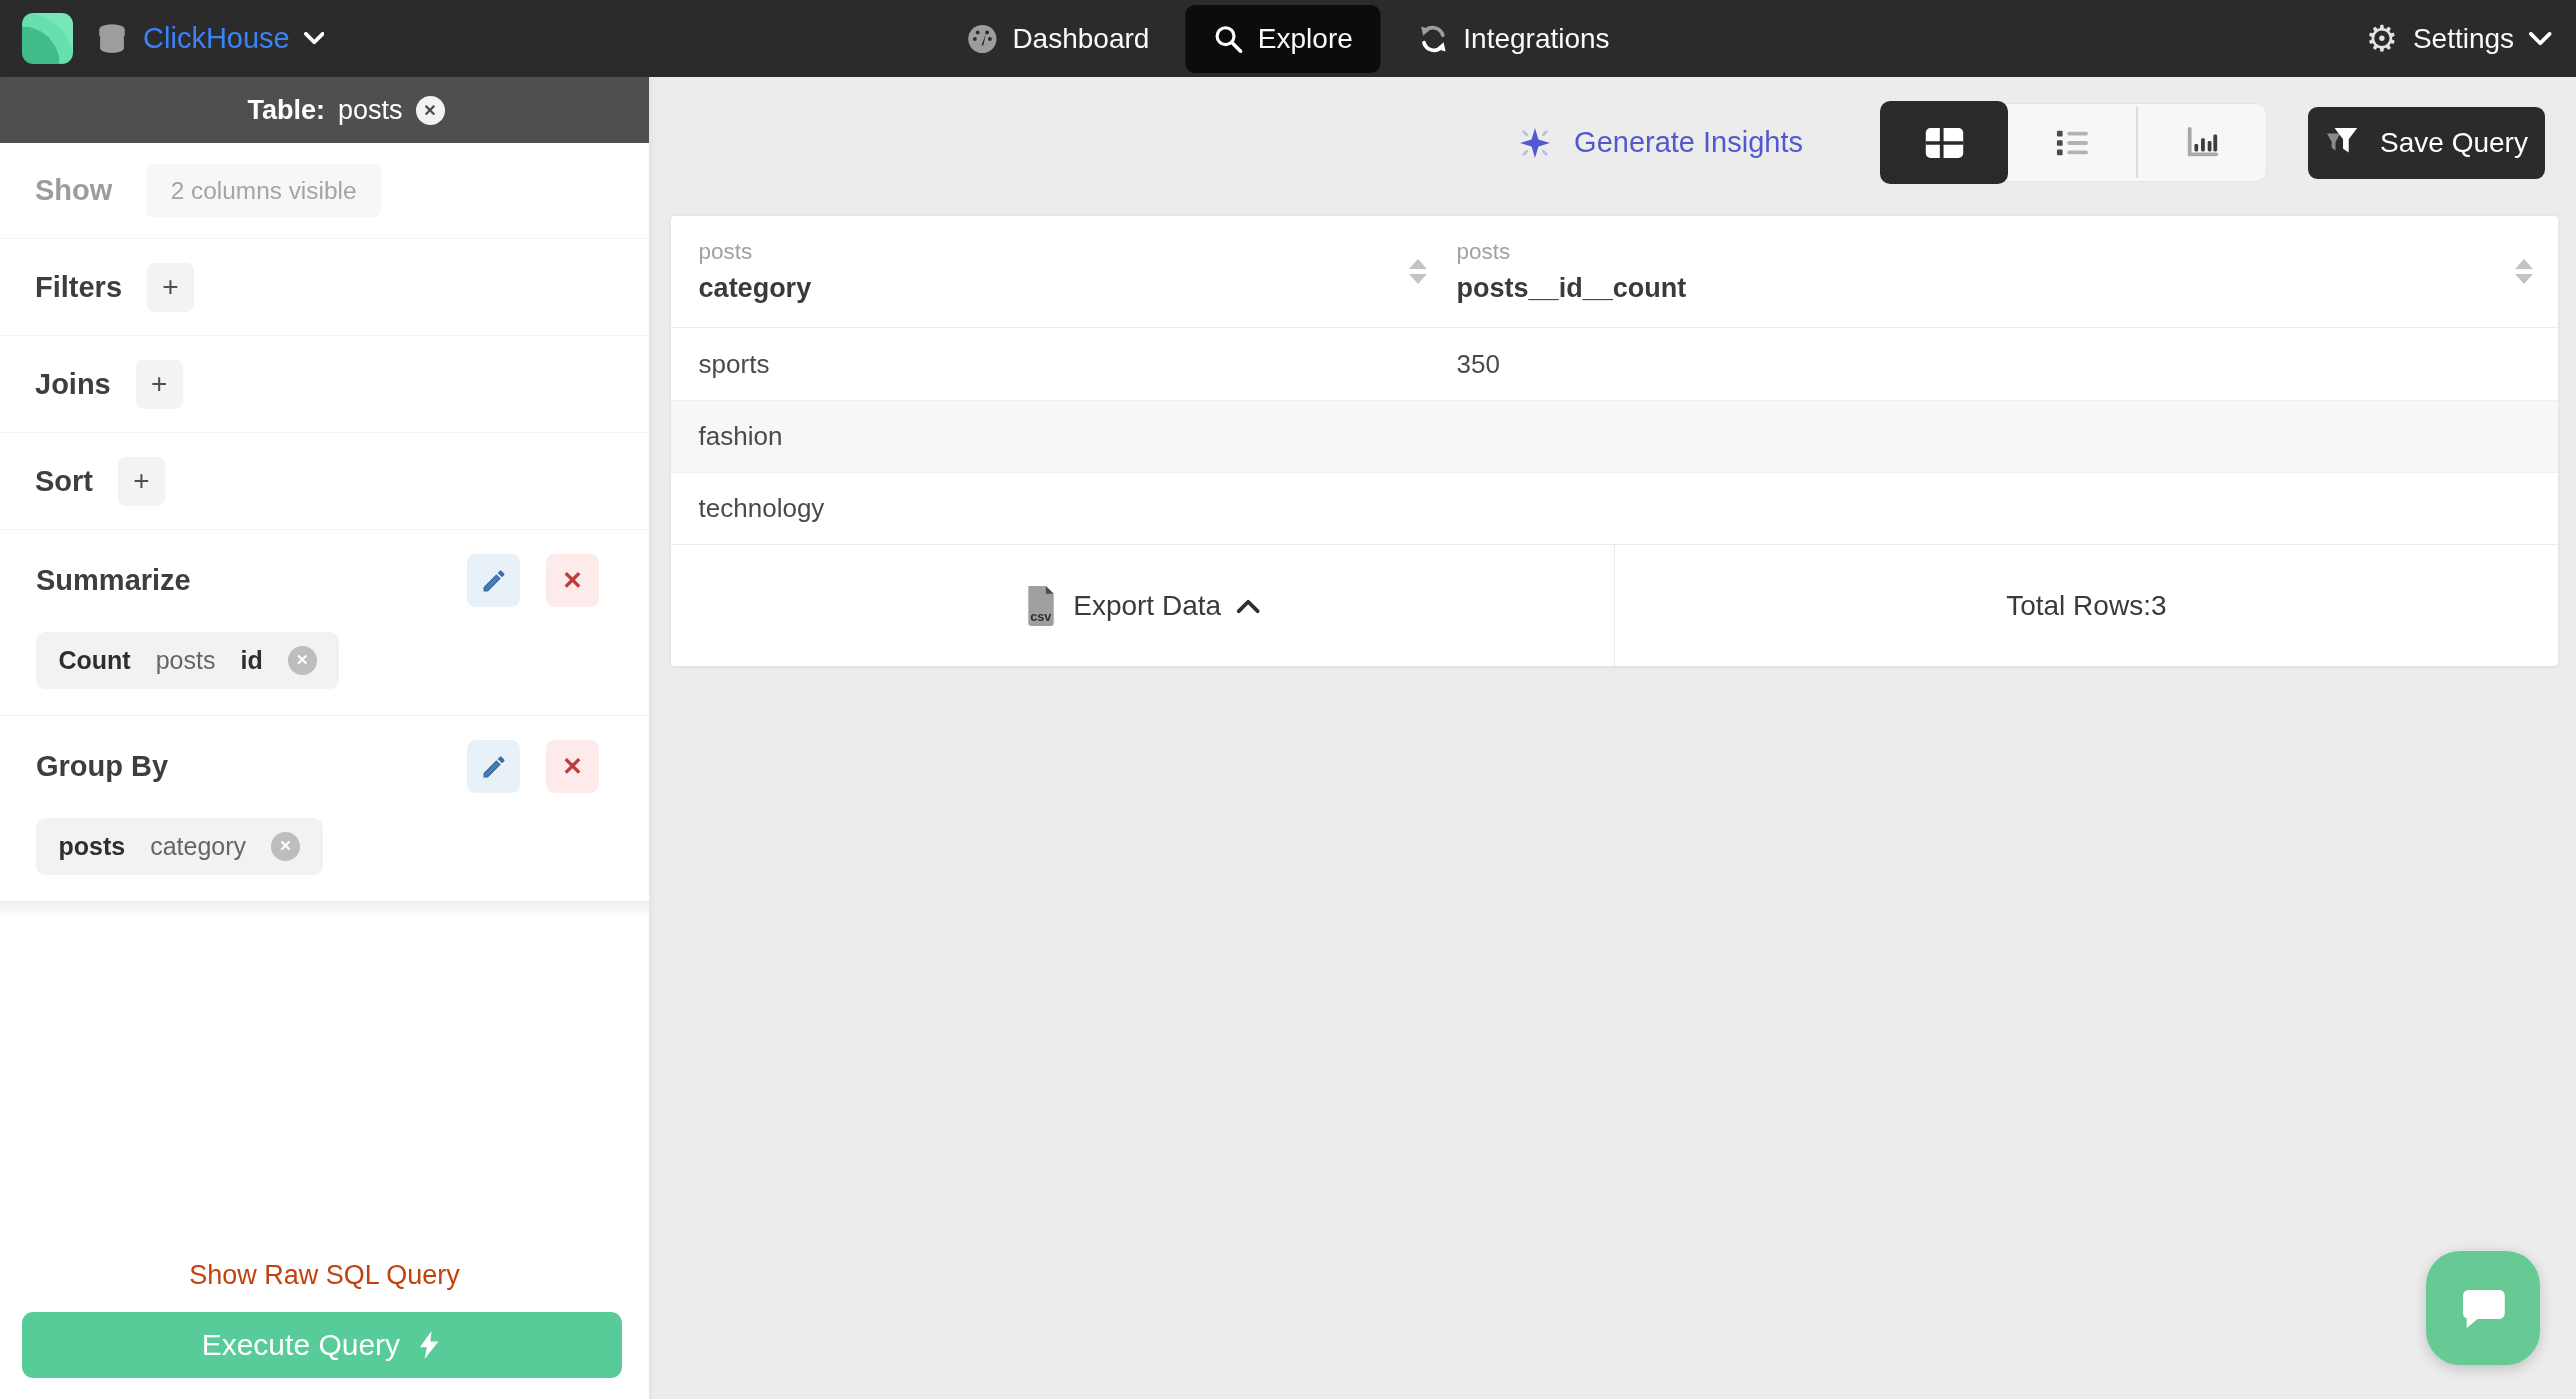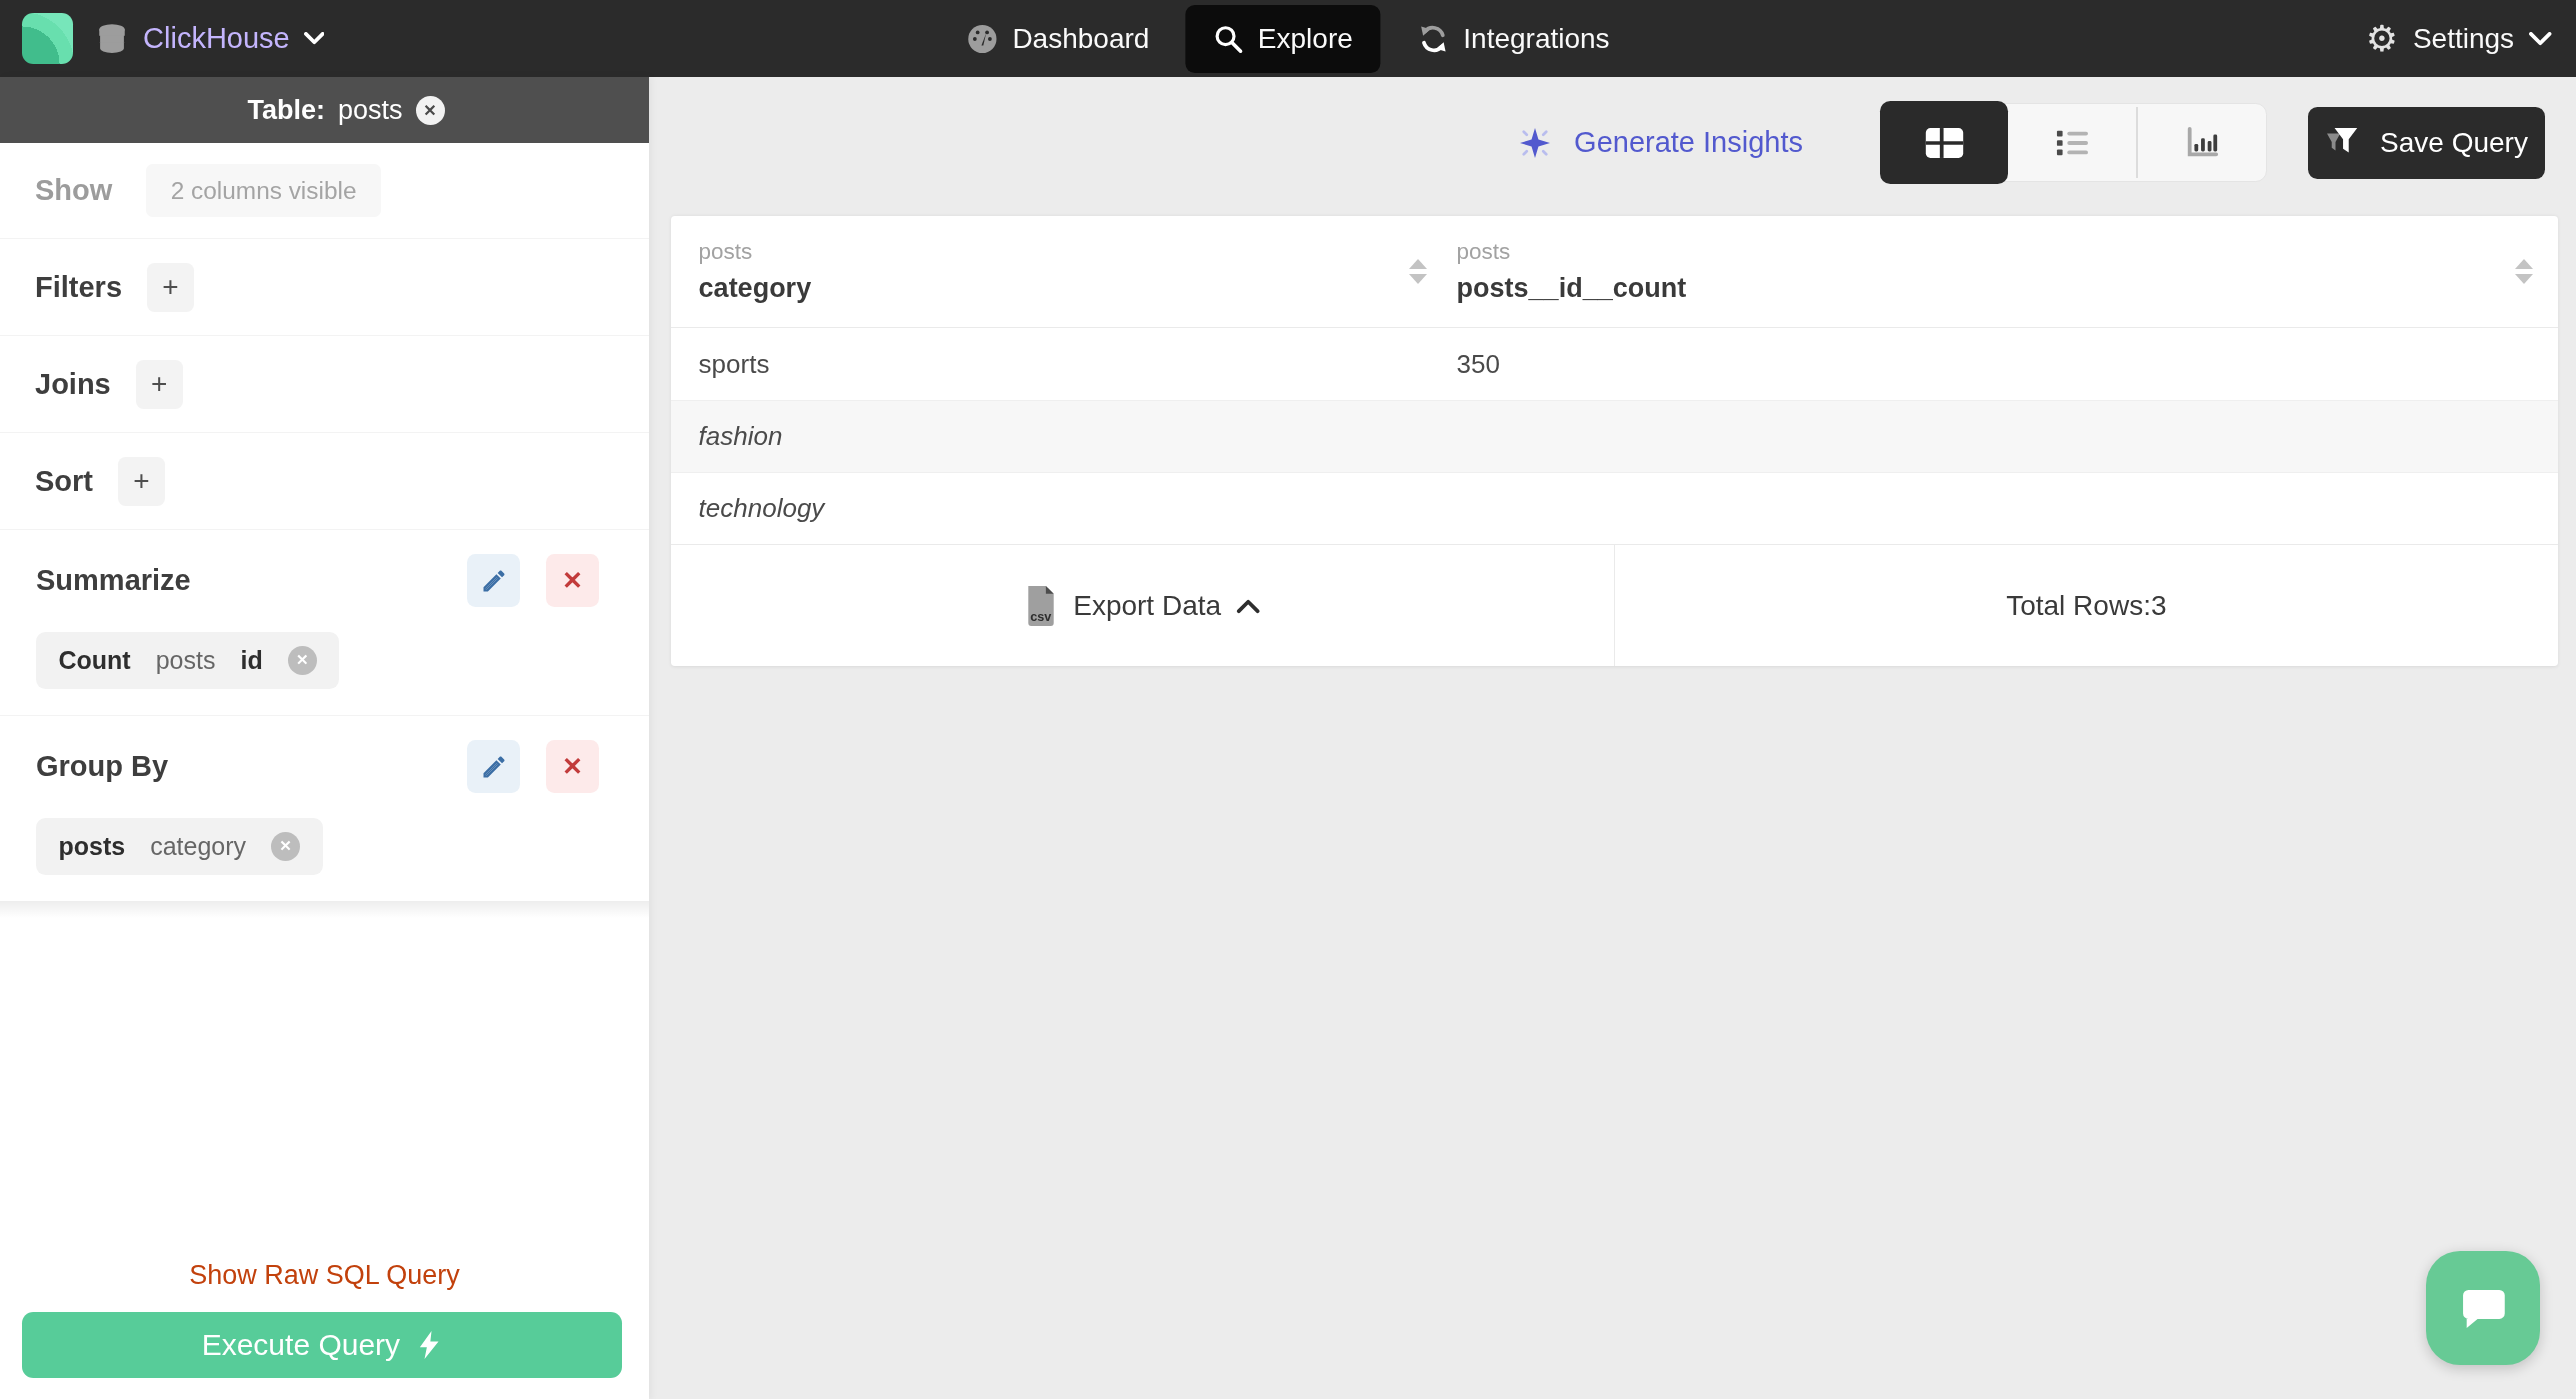--- a/index.html
+++ b/index.html
@@ -5,21 +5,21 @@
   * { margin:0; padding:0; box-sizing:border-box; }
   html,body { width:2576px; height:1400px; overflow:hidden;
     font-family:"Liberation Sans", sans-serif; background:#ececec; }
 
   
   .topnav { position:absolute; left:0; top:0; width:2576px; height:77px;
     background:#2b2b2b; display:flex; align-items:center; }
   .brand { position:absolute; left:21.6px; top:0; height:77px; display:flex; align-items:center; gap:22.5px; }
   .logo { width:51px; height:51px; border-radius:11.3px;
     background:radial-gradient(circle at 0% 100%, #41bd8c 0 52%, #68dfae 52% 72%, #77e6ba 72% 100%); }
-  .brand-name { color:#c4b5fd; font-size:29px; display:flex; align-items:center; gap:14px; }
+  .brand-name { color:#3b82f6; font-size:29px; display:flex; align-items:center; gap:14px; }
   .navcenter { position:absolute; left:50%; top:0; transform:translateX(-50%); height:77px;
     display:flex; align-items:center; gap:23.5px; }
   .navitem { display:flex; align-items:center; gap:14px; color:#fafafa; font-size:28px;
     padding:0 13px; height:68px; border-radius:9.4px; cursor:pointer; }
   .navitem.active { background:#0c0c0c; padding:0 28px; }
   .settings { position:absolute; right:24.4px; top:0; height:77px; display:flex; align-items:center;
     gap:15px; color:#fafafa; font-size:28px; cursor:pointer; }
   .gear { font-size:36px; color:#e3e3e3; line-height:1; }
 
   
@@ -81,21 +81,21 @@
     padding-right:24.4px; }
   .hgroup { font-size:22.5px; color:#a2a2a2; margin-bottom:8.4px; }
   .hname { font-size:27px; font-weight:bold; color:#3a3a3a; }
   .sorticon { display:flex; flex-direction:column; gap:4.7px; align-items:center; cursor:pointer; }
   .tri-up { width:0; height:0; border-left:9.4px solid transparent; border-right:9.4px solid transparent;
     border-bottom:10.3px solid #c3c3c3; }
   .tri-dn { width:0; height:0; border-left:9.4px solid transparent; border-right:9.4px solid transparent;
     border-top:10.3px solid #c3c3c3; }
   .trow { height:72px; display:flex; align-items:center; font-size:26px; color:#4a4a4a; }
   .trow.alt { background:#f7f7f7; }
-  .trow + .trow { border-top:0.9px solid #efefef;font-style:italic; }
+  .trow + .trow { border-top:0.9px solid #efefef; }
   .tcell1 { width:756px; padding-left:28px; }
   .tcell2 { flex:1; padding-left:30px; }
   .tfoot { height:122px; border-top:1.9px solid #eaeaea; display:flex;text-align:center; }
   .foot-half { width:50%; display:flex; align-items:center; justify-content:center; gap:15px;
     font-size:28px; color:#3a3a3a; cursor:pointer; }
   .foot-half + .foot-half { border-left:1.9px solid #eaeaea; }
 
   .chatfab { position:absolute; right:36px; bottom:34px; width:114px; height:114px; border-radius:34px;
     background:#67ca95; display:flex; align-items:center; justify-content:center;
     box-shadow:0 3.8px 13px rgba(0,0,0,.18); cursor:pointer; }

